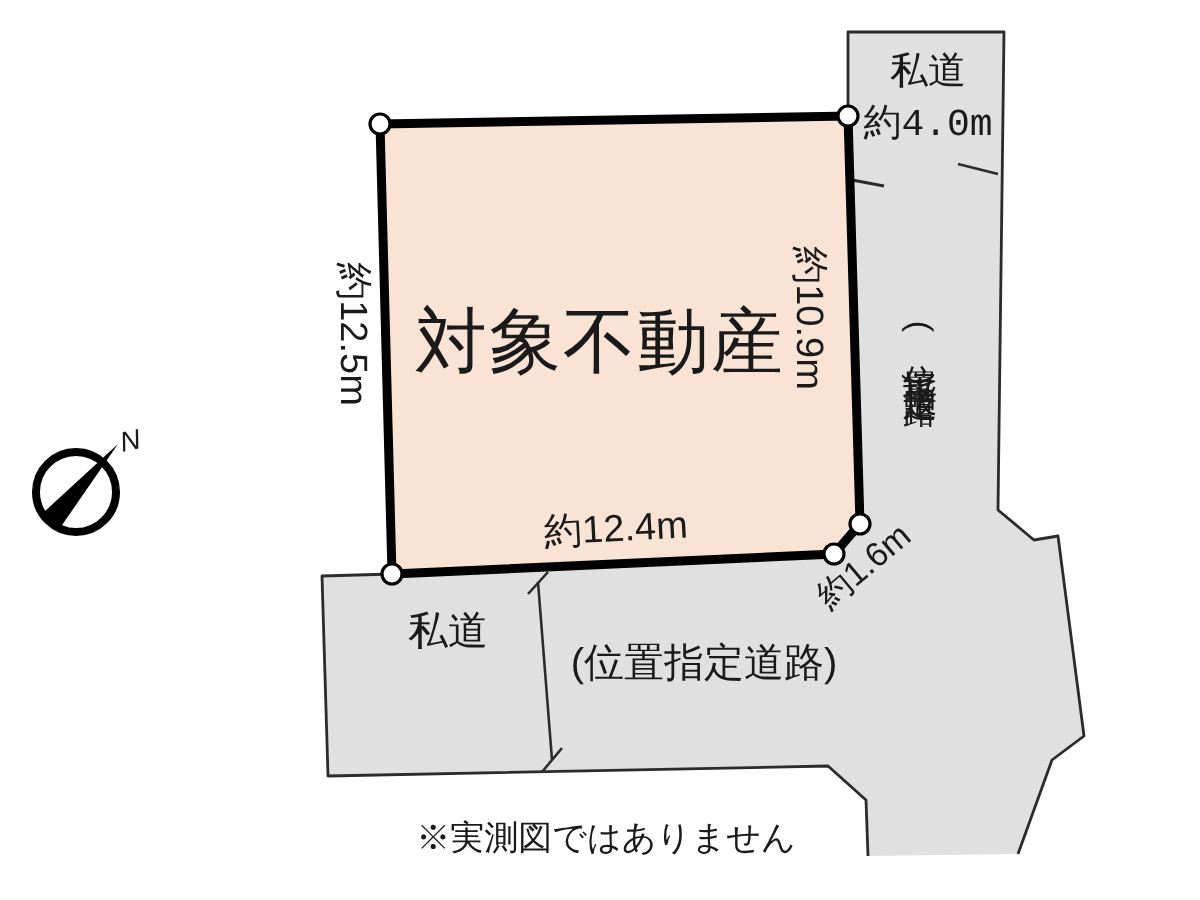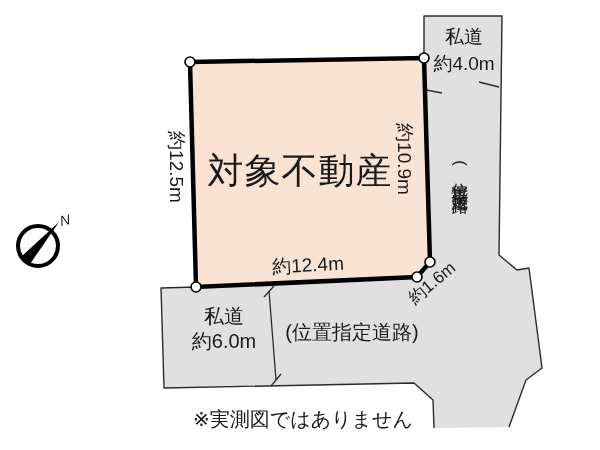--- a/index.html
+++ b/index.html
@@ -11,21 +11,21 @@
   .lbl{
     position:absolute;white-space:nowrap;color:#1a1a1a;line-height:1;
     transform:translate(-50%,-50%);
   }
   .rot90{transform:translate(-50%,-50%) rotate(90deg);}
   .dim{font-size:19px;}
   .dim-sm{font-size:17px;}
   .road-lbl{font-size:19px;}
   .road-lbl-b{font-size:20px;}
   .title{font-size:36px;letter-spacing:1px;}
-  .note{font-size:20px;}
+  .note{font-size:17px;font-family:Liberation Serif, serif;}
   .v-label{
     writing-mode:vertical-rl;text-orientation:mixed;
     font-size:17px;letter-spacing:3px;line-height:1;
   }
   .chamfer{transform:translate(-50%,-50%) rotate(-40deg);}
   .tilt{transform:translate(-50%,-50%) rotate(-3deg);}
   .north{font-size:14px;font-style:italic;transform:translate(-50%,-50%) rotate(-12deg);}
 </style>
 </head>
 <body>
@@ -59,32 +59,31 @@
       <circle cx="196" cy="287" r="5"></circle>
     </g>
 
     <g>
       <circle cx="38" cy="246" r="20" fill="none" stroke="#000000" stroke-width="4"></circle>
       <polygon points="59,222 22,256 30,264" fill="#000000" stroke="none"></polygon>
     </g>
   </svg>
 
   <div class="lbl road-lbl" style="left:464px;top:36px;">私道</div>
-  <div class="lbl road-lbl" style="left:464px;top:63px;">約4.0m</div>
+  <div class="lbl road-lbl" style="left:464px;top:63px;font-family:Liberation Mono, monospace;">約4.0m</div>
 
   <div class="lbl v-label" style="left:460px;top:178px;">(位置指定道路)</div>
 
   <div class="lbl dim rot90" style="left:176px;top:167px;">約12.5m</div>
   <div class="lbl dim rot90" style="left:404px;top:159px;">約10.9m</div>
   <div class="lbl dim tilt" style="left:308px;top:265px;">約12.4m</div>
   <div class="lbl dim-sm chamfer" style="left:432px;top:283px;">約1.6m</div>
 
   <div class="lbl title" style="left:300px;top:171px;">対象不動産</div>
 
   <div class="lbl road-lbl-b" style="left:224px;top:316px;">私道</div>
-  <div class="lbl road-lbl-b" style="left:224px;top:341px;">約6.0m</div>
   <div class="lbl road-lbl-b" style="left:352px;top:332px;">(位置指定道路)</div>
 
   <div class="lbl north" style="left:65px;top:220px;">N</div>
 
   <div class="lbl note" style="left:303px;top:419px;">※実測図ではありません</div>
 
 </div>
 
 </body></html>

